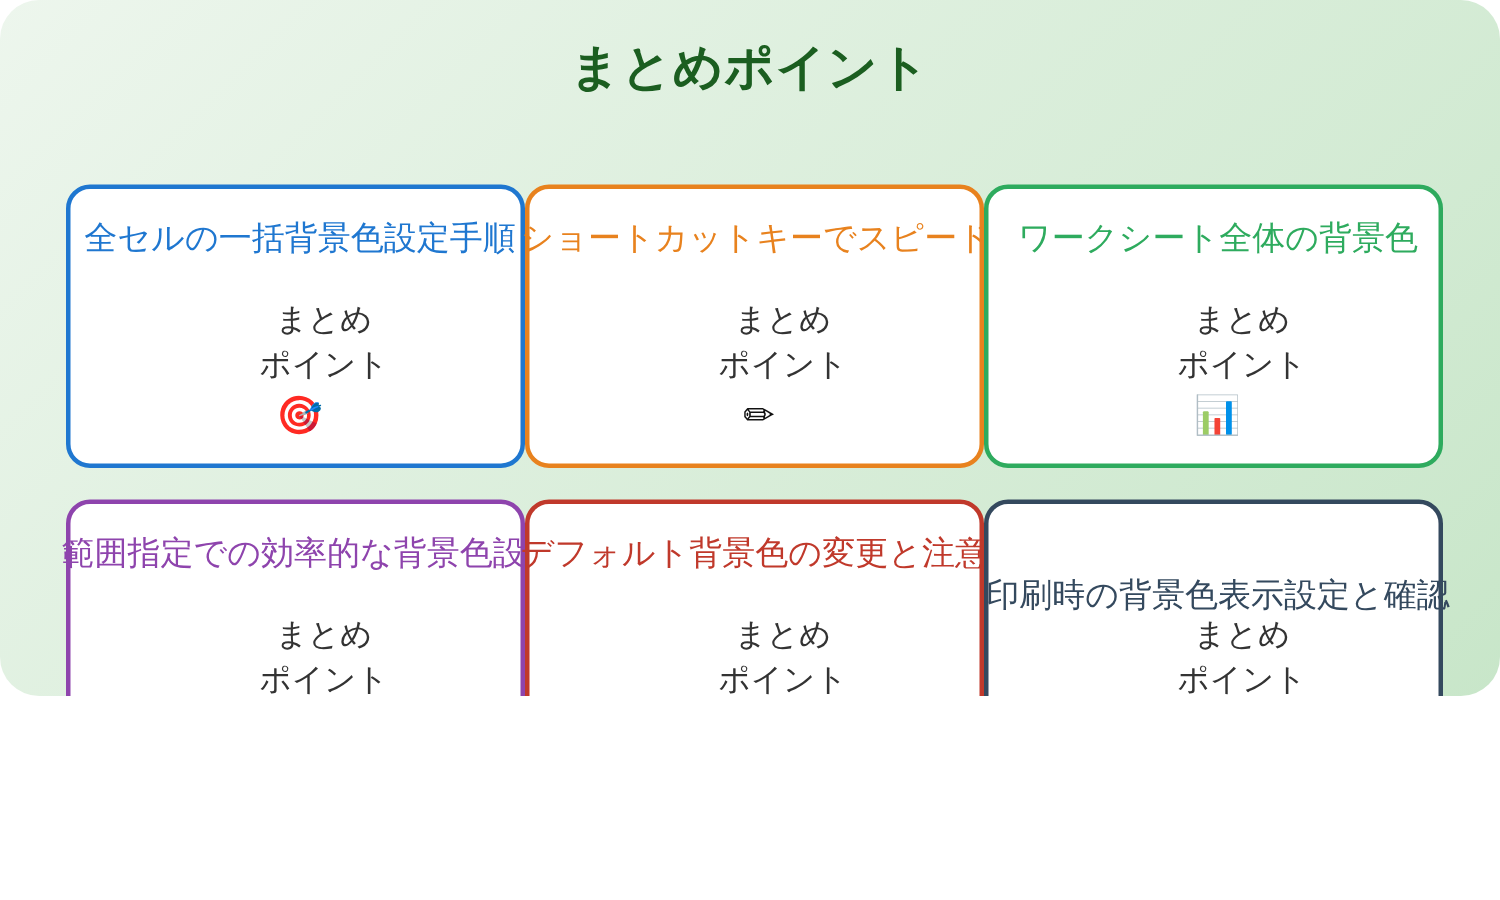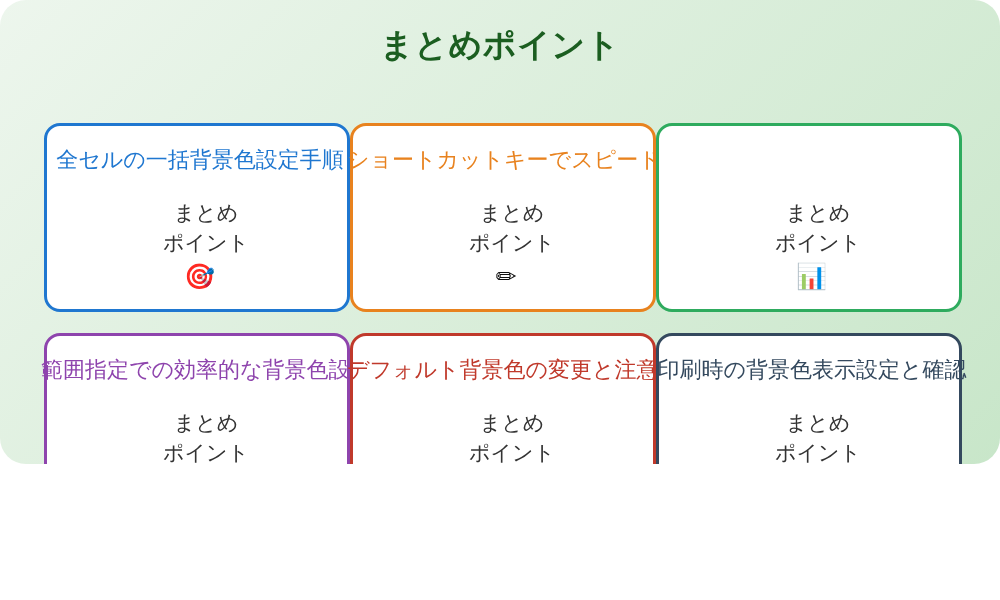--- a/index.html
+++ b/index.html
@@ -69,21 +69,21 @@
     text-align: center;
     font-size: 22px;
     font-weight: normal;
     line-height: 1.1;
     white-space: nowrap;
     overflow: visible;
   }
 
   .card-body {
     position: absolute;
-    left: 6px;
+    left: 16px;
     top: 72px;
     width: 306px;
     text-align: center;
     font-size: 21px;
     color: #333333;
     line-height: 1.45;
     white-space: pre-line;
   }
 
   .card-icon {
@@ -114,37 +114,38 @@
 ポイント</div>
         <div class="card-icon">🎯</div>
       </div>
       <div class="card" style="border-color: rgb(232, 130, 30);">
         <div class="card-title" style="color: rgb(232, 130, 30);">ショートカットキーでスピードアップ</div>
         <div class="card-body">まとめ
 ポイント</div>
         <div class="card-icon">✏</div>
       </div>
       <div class="card" style="border-color: rgb(46, 171, 94);">
+        <div class="card-title" style="color: rgb(46, 171, 94);">ワークシート全体の背景色</div>
         <div class="card-body">まとめ
 ポイント</div>
         <div class="card-icon">📊</div>
       </div>
       <div class="card" style="border-color: rgb(142, 68, 173);">
         <div class="card-title" style="color: rgb(142, 68, 173);">範囲指定での効率的な背景色設定</div>
         <div class="card-body">まとめ
 ポイント</div>
         <div class="card-icon">💡</div>
       </div>
       <div class="card" style="border-color: rgb(192, 57, 43);">
         <div class="card-title" style="color: rgb(192, 57, 43);">デフォルト背景色の変更と注意点</div>
         <div class="card-body">まとめ
 ポイント</div>
         <div class="card-icon">🔑</div>
       </div>
       <div class="card" style="border-color: rgb(52, 73, 94);">
-        <div class="card-title" style="color: rgb(52, 73, 94);">印刷時の背景色表示設定と確認</div>
+        <div class="card-title" style="color: rgb(52, 73, 94); margin-top: 28px;">印刷時の背景色表示設定と確認</div>
         <div class="card-body">まとめ
 ポイント</div>
         <div class="card-icon">☆</div>
       </div>
     </div>
 
 </div>
 
 </body></html>

